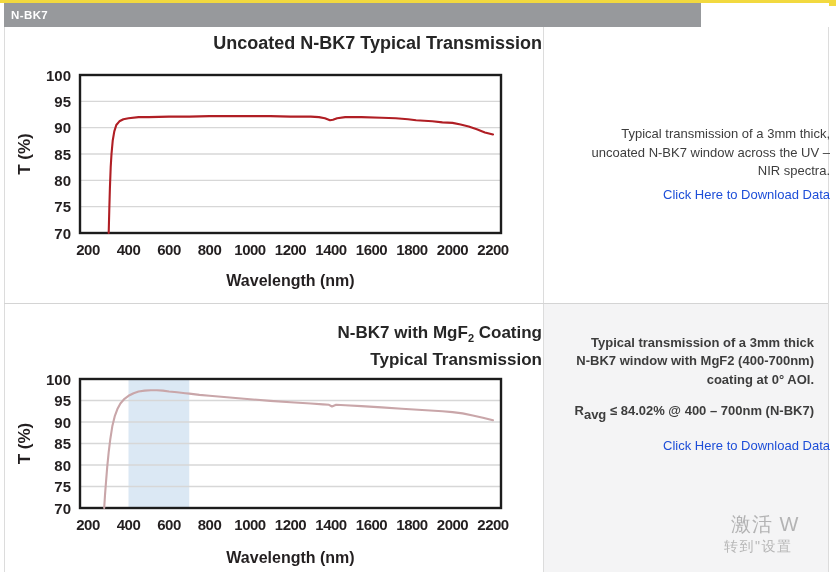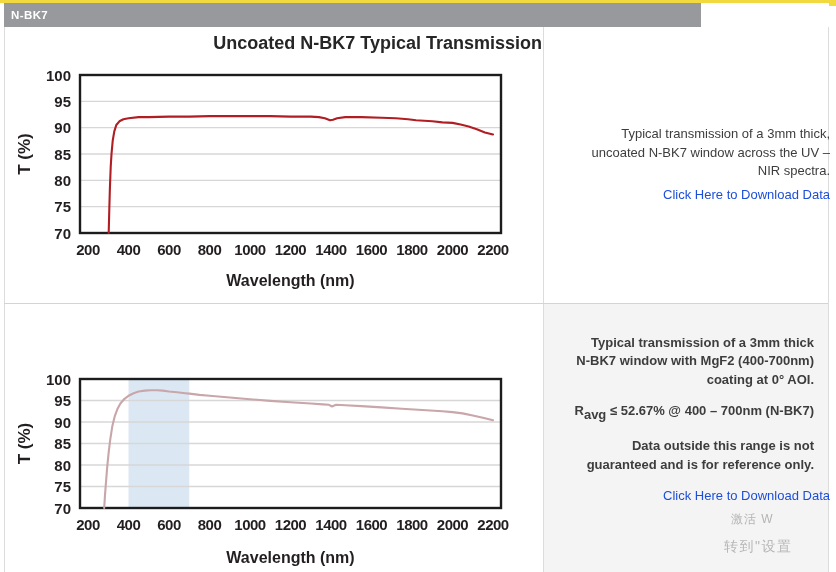--- a/index.html
+++ b/index.html
@@ -21,21 +21,21 @@
   svg.chart{position:absolute;left:4px;}
   .side-cell{position:absolute;left:560px;width:284px;box-sizing:border-box;
              text-align:right;color:#3d3d3d;font-size:13px;line-height:1.42;}
   .side-top{top:27px;height:276px;display:flex;flex-direction:column;justify-content:center;
             padding:0 14px;}
   .side-bottom{top:304px;height:268px;padding:30px 14px 0 14px;}
   .side-cell p{margin:0 16px 13px 0;font-weight:bold;}
   .dl-link{color:#1d4ed8;text-decoration:none;font-size:13px;display:inline-block;cursor:pointer;}
   .side-top .dl-link{margin-top:6px;}
   sub.avg{font-size:13px;}
-  .wm1{position:absolute;left:731px;top:511px;font-size:12px;color:rgba(158,158,158,0.75);
+  .wm1{position:absolute;left:731px;top:511px;font-size:20px;color:rgba(158,158,158,0.75);
        white-space:nowrap;letter-spacing:1px;}
   .wm2{position:absolute;left:724px;top:538px;font-size:14px;color:rgba(168,168,168,0.8);
        white-space:nowrap;letter-spacing:1.5px;}
 </style>
 </head>
 <body>
 
 <div class="page">
   <div class="top-strip"></div>
   <div class="corner-yellow"></div>
@@ -73,20 +73,24 @@
       <text x="286.5" y="197" text-anchor="middle" font-size="15" letter-spacing="-0.5" font-family="&quot;Liberation Sans&quot;,sans-serif" font-weight="bold" fill="#231f20">1200</text>
       <text x="327" y="197" text-anchor="middle" font-size="15" letter-spacing="-0.5" font-family="&quot;Liberation Sans&quot;,sans-serif" font-weight="bold" fill="#231f20">1400</text>
       <text x="367.5" y="197" text-anchor="middle" font-size="15" letter-spacing="-0.5" font-family="&quot;Liberation Sans&quot;,sans-serif" font-weight="bold" fill="#231f20">1600</text>
       <text x="408" y="197" text-anchor="middle" font-size="15" letter-spacing="-0.5" font-family="&quot;Liberation Sans&quot;,sans-serif" font-weight="bold" fill="#231f20">1800</text>
       <text x="448.5" y="197" text-anchor="middle" font-size="15" letter-spacing="-0.5" font-family="&quot;Liberation Sans&quot;,sans-serif" font-weight="bold" fill="#231f20">2000</text>
       <text x="489" y="197" text-anchor="middle" font-size="15" letter-spacing="-0.5" font-family="&quot;Liberation Sans&quot;,sans-serif" font-weight="bold" fill="#231f20">2200</text>
       <text x="286.5" y="228" text-anchor="middle" font-size="16" font-family="&quot;Liberation Sans&quot;,sans-serif" font-weight="bold" fill="#231f20">Wavelength (nm)</text>
       <text x="26" y="96" text-anchor="middle" font-size="17" transform="rotate(-90 26 96)" font-family="&quot;Liberation Sans&quot;,sans-serif" font-weight="bold" fill="#231f20">T (%)</text>
     </svg>
 
+  <div class="chart-title t2">
+    <div><span>N-BK7 with MgF</span><sub>2</sub><span> Coating</span></div>
+    <div>Typical Transmission</div>
+  </div>
   <svg class="chart" width="536" height="200" style="top:372px">
       <rect x="124.5" y="7" width="60.75" height="129" fill="#dbe8f4"></rect>
       <line x1="76" x2="497" y1="114.5" y2="114.5" stroke="#d7d7d7" stroke-width="1.4"></line>
       <line x1="76" x2="497" y1="93" y2="93" stroke="#d7d7d7" stroke-width="1.4"></line>
       <line x1="76" x2="497" y1="71.5" y2="71.5" stroke="#d7d7d7" stroke-width="1.4"></line>
       <line x1="76" x2="497" y1="50" y2="50" stroke="#d7d7d7" stroke-width="1.4"></line>
       <line x1="76" x2="497" y1="28.5" y2="28.5" stroke="#d7d7d7" stroke-width="1.4"></line>
       <rect x="76" y="7" width="421" height="129" fill="none" stroke="#1c1c1c" stroke-width="2.4"></rect>
       <polyline points="100.2,136.0 101.0,123.1 102.0,110.2 103.2,95.1 104.7,80.1 106.3,67.2 108.3,54.3 110.7,44.4 113.4,37.1 116.4,31.5 120.5,26.8 124.5,23.8 129.6,21.2 134.6,19.5 140.7,18.6 146.8,18.2 152.9,18.2 158.9,18.6 165.0,19.5 173.1,20.3 181.2,21.2 185.3,21.6 195.4,22.9 205.5,23.8 225.8,25.5 246.0,27.2 266.3,28.9 286.5,30.2 306.8,31.5 318.9,32.4 325.0,32.8 328.0,34.5 332.1,32.8 341.2,33.2 357.4,34.1 377.6,35.4 397.9,36.7 418.1,38.0 438.4,39.3 448.5,40.1 458.6,41.4 468.8,43.5 478.9,45.7 489.0,48.3" fill="none" stroke="#c9a6a9" stroke-width="2.1" stroke-linejoin="round" stroke-linecap="round"></polyline>
       <text x="67" y="141.5" text-anchor="end" font-size="15" font-family="&quot;Liberation Sans&quot;,sans-serif" font-weight="bold" fill="#231f20">70</text>
@@ -111,20 +115,19 @@
       <text x="26" y="71.5" text-anchor="middle" font-size="17" transform="rotate(-90 26 71.5)" font-family="&quot;Liberation Sans&quot;,sans-serif" font-weight="bold" fill="#231f20">T (%)</text>
     </svg>
 
   <div class="side-cell side-top">
     <div>Typical transmission of a 3mm thick, uncoated N-BK7 window across the UV – NIR spectra.</div>
     <a class="dl-link">Click Here to Download Data</a>
   </div>
 
   <div class="side-cell side-bottom">
     <p>Typical transmission of a 3mm thick N-BK7 window with MgF2 (400-700nm) coating at 0° AOI.</p>
-    <p><span>R</span><sub class="avg">avg</sub><span> ≤ 52.67% @ 400 – 700nm (N-BK7)</span></p>
-    <p>Data outside this range is not guaranteed and is for reference only.</p>
+    <p><span>R</span><sub class="avg">avg</sub><span> ≤ 84.02% @ 400 – 700nm (N-BK7)</span></p>
     <a class="dl-link">Click Here to Download Data</a>
   </div>
 
   <div class="wm1">激活 W</div>
   <div class="wm2">转到"设置</div>
 </div>
 
 </body></html>

